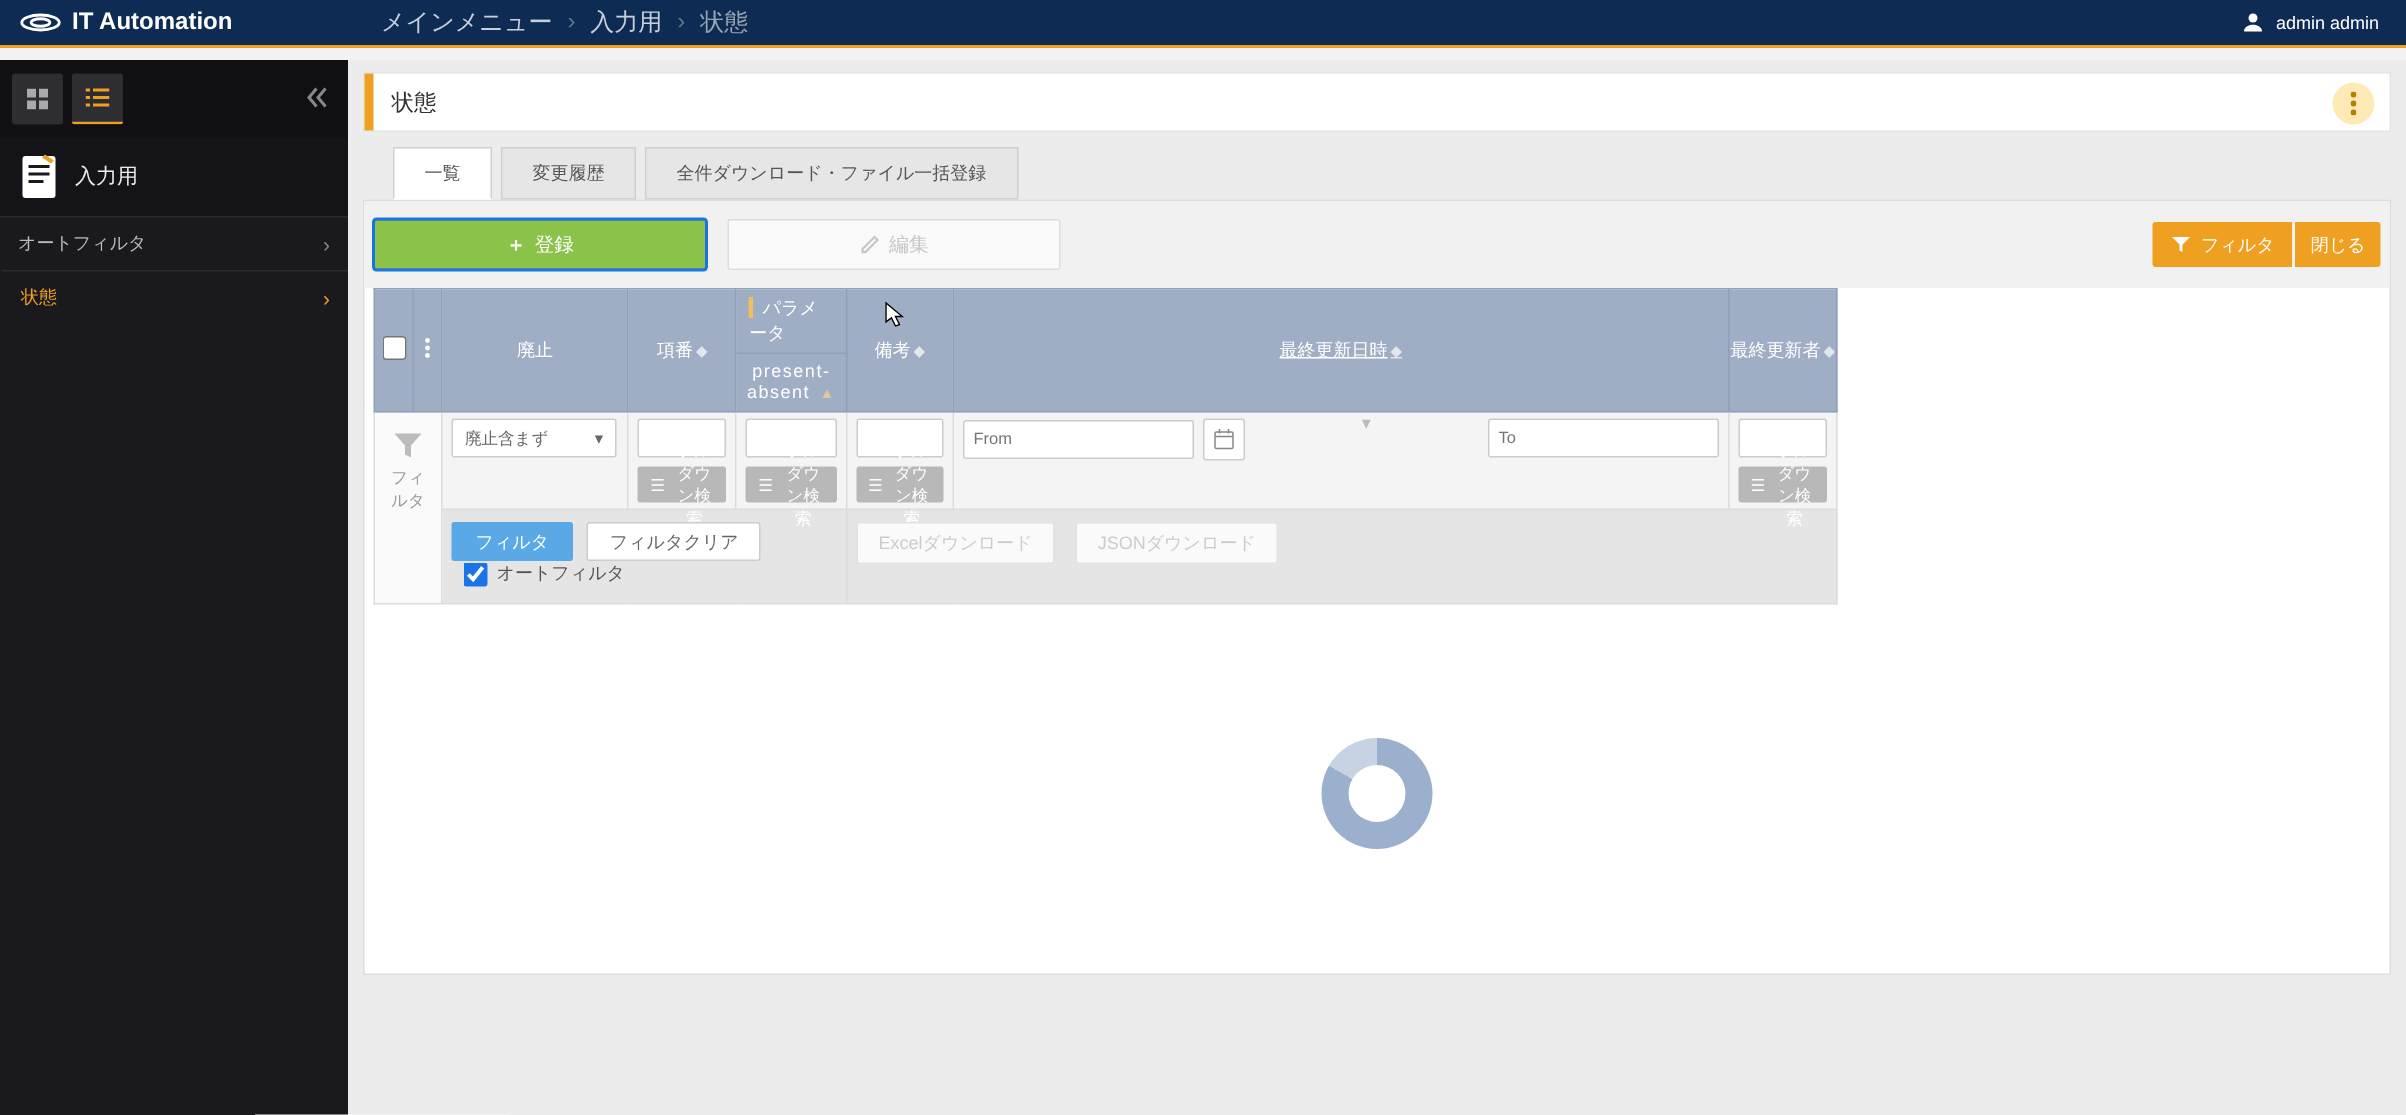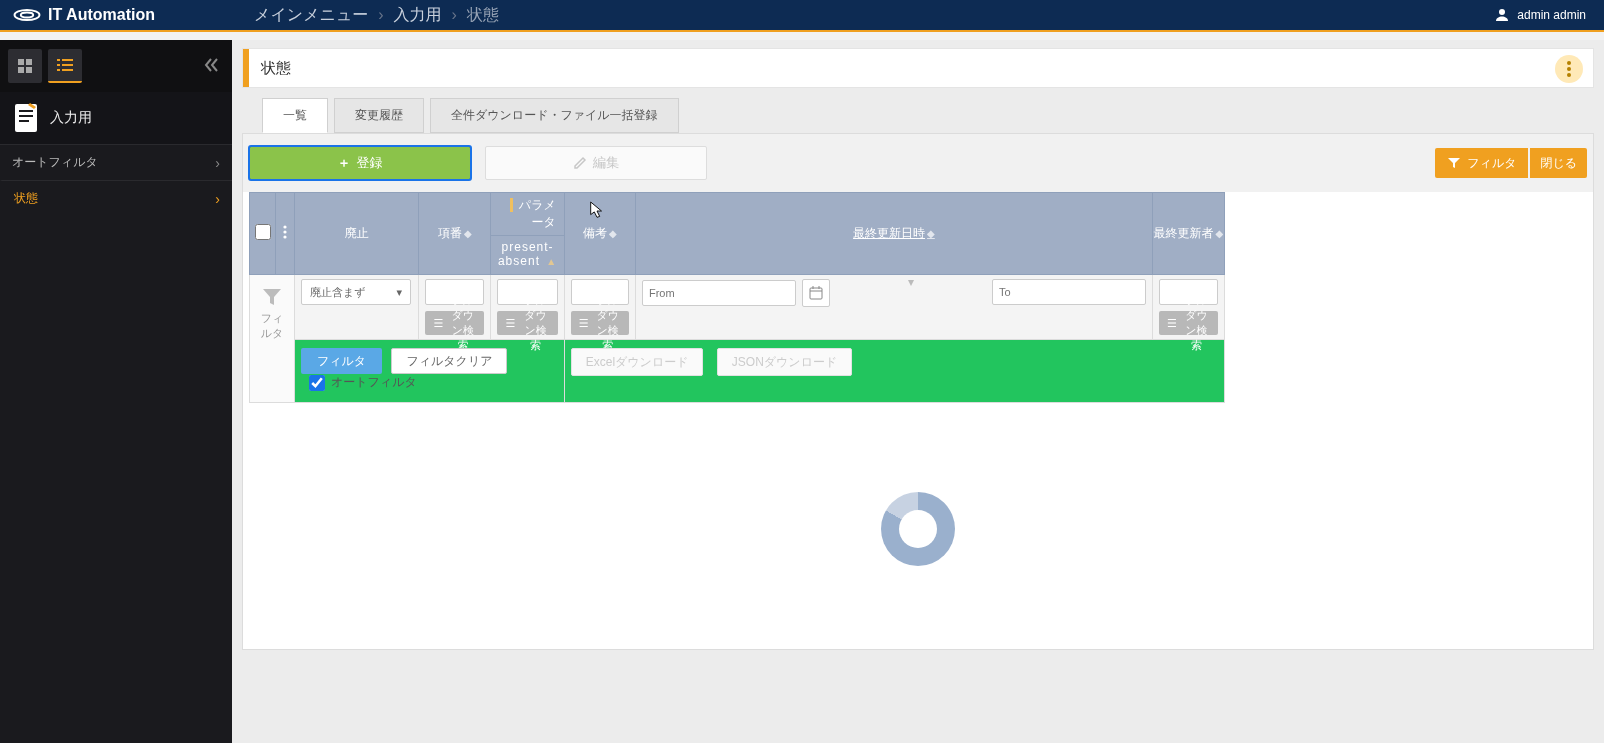--- a/index.html
+++ b/index.html
@@ -56,35 +56,35 @@
 th.col-check { width: 42px; }
 th.col-menu { width: 42px; }
 th.col-haishi { width: 130px; }
 th.col-kouban { width: 134px; }
 th.col-param { width: 140px; }
 th.col-biko { width: 130px; }
 th.col-date { width: 222px; text-decoration: underline; }
 th.col-user { width: 134px; }
 th .sort { font-size: 10px; opacity: .7; padding-left: 2px; }
 th .sort-up { color: #ffd27d; }
-th.col-param-group { background: #b4c0d2; color: #fff; padding: 4px 8px; text-align: right; }
+th.col-param-group { background: #b4c0d2; color: #fff; padding: 4px 8px; text-align: left; }
 th.col-param-sub { font-size: 11px; letter-spacing: 1px; padding: 4px 0 6px 0; }
 .th-inner { display: flex; flex-direction: column; align-items: center; justify-content: center; height: 52px; }
 tbody td { border: 1px solid #dcdcdc; background: #f4f4f4; padding: 4px 6px; vertical-align: top; }
 td.filter-label-cell { text-align: center; color: #999; font-size: 11px; background: #fafafa; width: 84px; }
 td.filter-label-cell svg { display: block; margin: 8px auto 4px; }
 .drop { width: 110px; height: 26px; border: 1px solid #ccc; background: #fff; color: #666; display: flex; align-items: center; justify-content: space-between; padding: 0 8px; font-size: 11px; border-radius: 2px; cursor: pointer; }
 .txt-in { width: 100%; height: 26px; border: 1px solid #ccc; border-radius: 2px; padding: 0 6px; font-size: 11px; color: #666; }
 .pd-btn { margin-top: 6px; background: #b8b8b8; color: #fff; border: none; height: 24px; padding: 0 8px; border-radius: 2px; font-size: 11px; cursor: pointer; display: inline-flex; align-items: center; gap: 6px; }
 .date-cell { display: flex; flex-direction: row; gap: 4px; align-items: flex-start; }
 .date-row { display: flex; align-items: center; gap: 6px; }
 .date-in { width: 154px; height: 26px; border: 1px solid #ccc; border-radius: 2px; padding: 0 6px; font-size: 11px; color: #888; }
 .cal { width: 28px; height: 28px; border: 1px solid #ccc; border-radius: 2px; display: flex; align-items: center; justify-content: center; background: #fff; color: #777; cursor: pointer; }
 .sep-line { height: 6px; display: flex; align-items: center; justify-content: center; color: #bbb; width: 154px; }
-tr.action-row2 td { background: #22c55e; padding: 8px 6px; }
+tr.action-row2 td { background: #e5e5e5; padding: 8px 6px; }
 .ftl-btn { background: #5aa8e6; color: #fff; border: none; height: 26px; padding: 0 16px; border-radius: 2px; font-size: 12px; cursor: pointer; }
 .clr-btn { background: #fff; color: #666; border: 1px solid #ccc; height: 26px; padding: 0 14px; border-radius: 2px; font-size: 12px; cursor: pointer; }
 .auto-filter { display: inline-flex; align-items: center; gap: 6px; color: #555; font-size: 12px; margin-left: 8px; }
 .cb { width: 16px; height: 16px; accent-color: #1a73e8; }
 .dl-btn { background: #fafafa; color: #ccc; border: 1px solid #e2e2e2; height: 28px; padding: 0 14px; border-radius: 2px; font-size: 12px; }
 
 
 .spinner-wrap { display: flex; align-items: center; justify-content: center; height: 240px; }
 .spinner { width: 74px; height: 74px; border-radius: 50%; background: conic-gradient(#9ab0cd 0 300deg, #c7d2e2 300deg 360deg); position: relative; }
 .spinner::after { content: ""; position: absolute; top: 18px; left: 18px; right: 18px; bottom: 18px; background: #fff; border-radius: 50%; }

